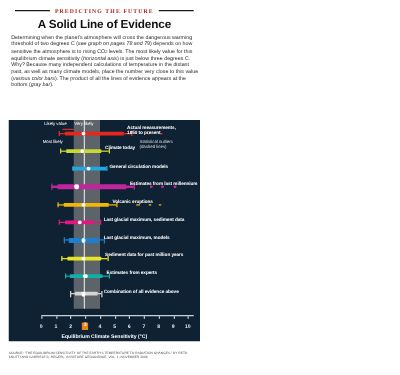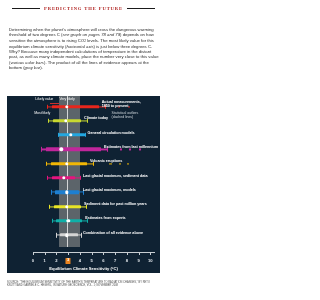--- a/index.html
+++ b/index.html
@@ -110,20 +110,21 @@
 <body>
 
 <div id="page">
 
   <div class="masthead">
     <span class="rule"></span>
     <span class="kicker">PREDICTING THE FUTURE</span>
     <span class="rule"></span>
   </div>
 
+  <div class="headline">A Solid Line of Evidence</div>
 
   <div class="deck">
     <span>Determining when the planet's atmosphere will cross the dangerous warming threshold of two degrees C (</span><i>see graph on pages 78 and 79</i><span>) depends on how sensitive the atmosphere is to rising CO</span><sub>2</sub><span> levels. The most likely value for this equilibrium climate sensitivity (</span><i>horizontal axis</i><span>) is just below three degrees C. Why? Because many independent calculations of temperature in the distant past, as well as many climate models, place the number very close to this value (</span><i>various color bars</i><span>). The product of all the lines of evidence appears at the bottom (</span><i>gray bar</i><span>).</span>
   </div>
 
   <div class="panel">
     <div class="band" id="likely-band" style="left: 51.8077px; width: 21.1154px;"></div>
     <div class="medianline" id="median-line" style="left: 60.0192px;"></div>
 
     <div id="rows">

